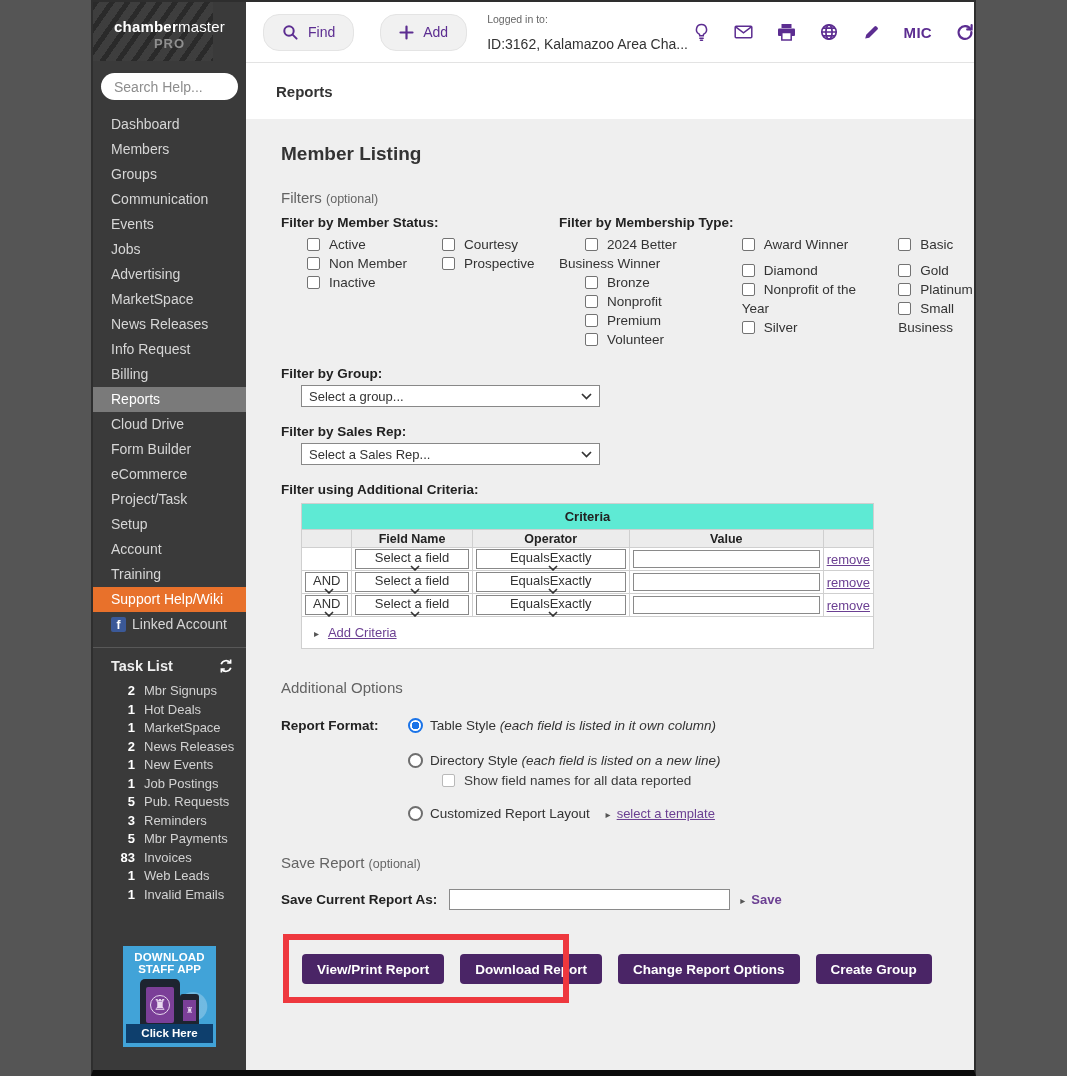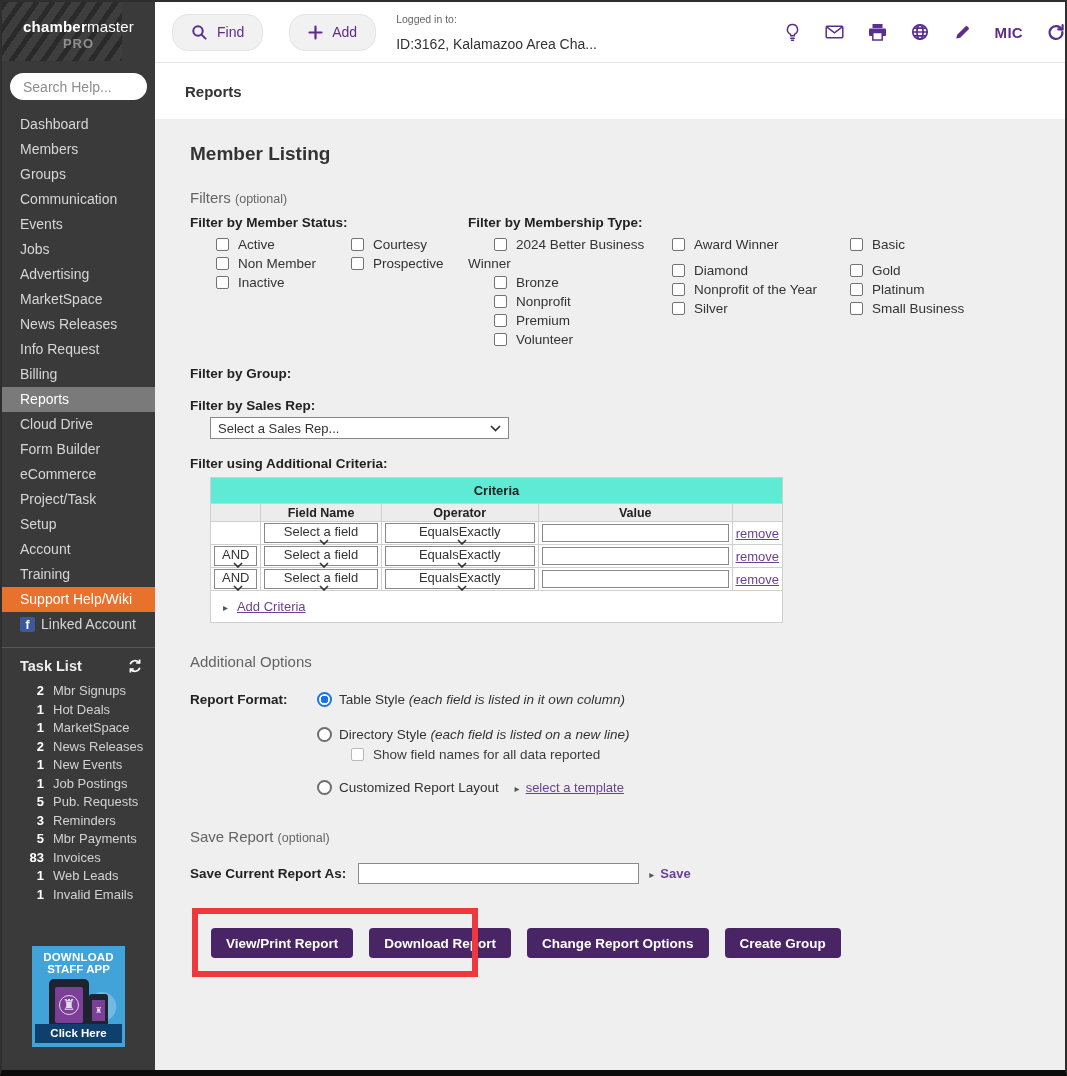--- a/index.html
+++ b/index.html
@@ -1,19 +1,19 @@
 <!DOCTYPE html>
 <html style="--accent-purple: #5c2d91; --button-purple: #4a2566; --link-purple: #6b3f92; --sidebar-bg: #3a3a3a; --sidebar-active-bg: #7a7a7a; --support-orange: #e8712b; --radio-blue: #1a73e8; --annotation-red: #ee383e; --banner-blue: #41a3d8; --banner-navy: #0e3f6d;"><head>
 <meta charset="utf-8">
 <style>
   * { margin:0; padding:0; box-sizing:border-box; }
   html,body { background:#555; }
   body { font-family:"Liberation Sans","DejaVu Sans",sans-serif; }
   .screen{
-    width:1067px;height:1076px;margin:0 auto;background:#efefef;
+    width:885px;height:1076px;margin:0 auto;background:#efefef;
     border:2px solid #2e2e2e;border-bottom:6px solid #0b0b0b;
     display:flex;overflow:hidden;position:relative;
   }
   
   .sidebar{width:153px;flex:none;background:var(--sidebar-bg,#3a3a3a);color:#d6d6d6;display:flex;flex-direction:column;overflow:hidden;}
   .logo{padding:16px 6px 10px;text-align:center;color:#fff;
     background:
       repeating-linear-gradient(125deg, rgba(0,0,0,.28) 0 5px, rgba(255,255,255,0.02) 5px 13px);
     background-size:120px 70px;background-repeat:no-repeat;}
   .logo .brand{font-size:15px;letter-spacing:.2px;}
@@ -370,20 +370,28 @@
               <div class="cbi" style="margin-top:7px"><span class="cb"></span><span class="lbl">Gold</span></div>
               <div class="cbi"><span class="cb"></span><span class="lbl">Platinum</span></div>
               <div class="cbi"><span class="cb"></span><span class="lbl">Small Business</span></div>
             </div>
           </div>
         </div>
       </div>
 
       <div class="fgroup">
         <div class="blabel">Filter by Group:</div>
+        <div class="fakesel">
+          <span>Select a group...</span>
+          <span class="chev">
+            <svg width="11" height="7" viewBox="0 0 11 7" fill="none" stroke="#333" stroke-width="1.7">
+                <polyline points="1,1 5.5,5.5 10,1"></polyline>
+              </svg>
+          </span>
+        </div>
       </div>
 
       <div class="fgroup">
         <div class="blabel">Filter by Sales Rep:</div>
         <div class="fakesel">
           <span>Select a Sales Rep...</span>
           <span class="chev">
             <svg width="11" height="7" viewBox="0 0 11 7" fill="none" stroke="#333" stroke-width="1.7">
                 <polyline points="1,1 5.5,5.5 10,1"></polyline>
               </svg>

